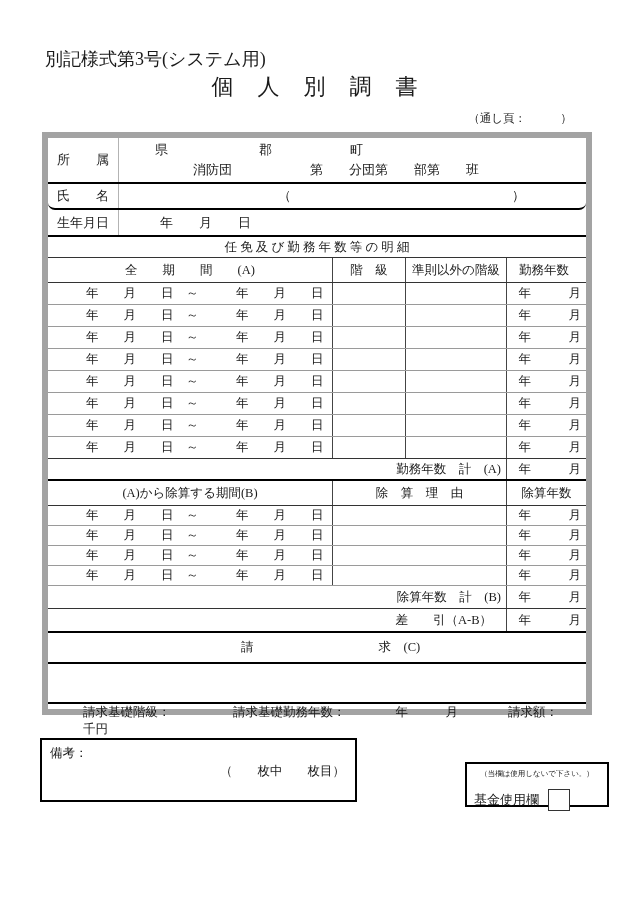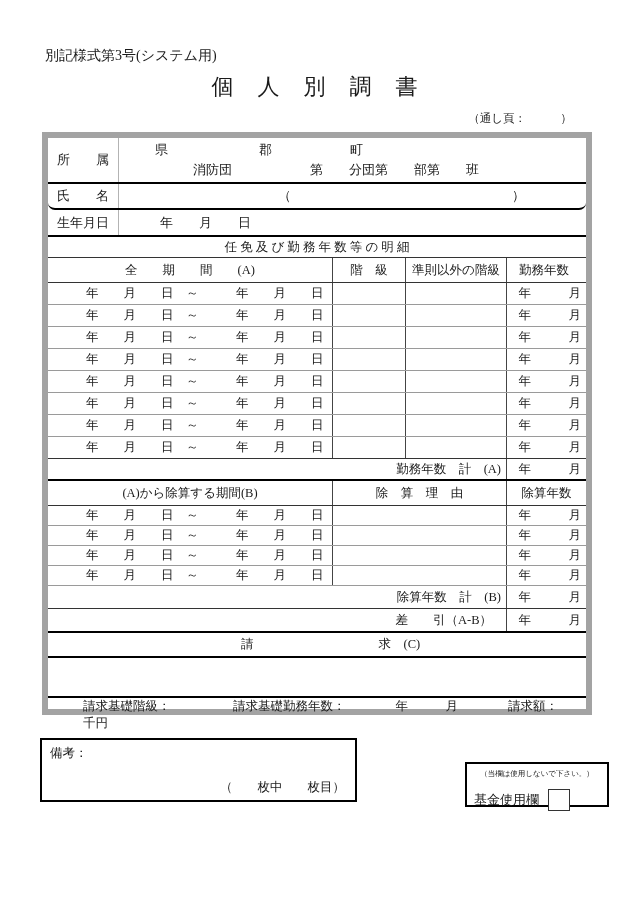--- a/index.html
+++ b/index.html
@@ -1,18 +1,18 @@
 <!DOCTYPE html>
 <html><head>
 <meta charset="utf-8">
 <style>
   html,body{margin:0;padding:0;background:#fff;}
   .page{position:relative;width:630px;height:903px;background:#ffffff;overflow:hidden;
         font-family:"Liberation Serif","DejaVu Serif",serif;color:#1a1a1a;}
-  .form-code{position:absolute;left:45px;top:47px;font-size:14px;}
+  .form-code{position:absolute;left:45px;top:47px;font-size:18px;}
   .doc-title{position:absolute;left:0;top:72px;width:100%;text-align:center;font-size:22px;letter-spacing:1px;}
   .serial{position:absolute;right:58px;top:111px;font-size:11.5px;}
 
   .tbl{position:absolute;left:42px;top:132px;width:550px;height:583px;border:6px solid #a3a3a3;
        box-sizing:border-box;display:flex;flex-direction:column;background:#fff;font-size:12.5px;}
   .row{display:flex;box-sizing:border-box;flex:0 0 auto;}
   .cell{box-sizing:border-box;display:flex;align-items:center;}
   .bb-strong{border-bottom:2px solid #000;}
   .bb-dark{border-bottom:1px solid #333;}
   .bb-lite{border-bottom:1px solid #9a9a9a;}
@@ -37,33 +37,33 @@
   .r-birth{height:27px;}
   .birth-content{flex:1;padding-left:41px;font-size:13px;}
   .r-dhead{height:21px;}
   .r-chead{height:25px;}
   .r-a{height:22px;}
   .r-atotal{height:22px;}
   .r-bhead{height:25px;}
   .r-b{height:20px;}
   .r-btotal{height:23px;}
   .r-diff{height:24px;}
-  .r-claim{height:25px;}
+  .r-claim{height:31px;}
   .r-blank{height:40px;}
   .r-basis{flex:1 1 auto;}
   .period-text{justify-content:flex-start;padding-left:38px;}
   .pr5{padding-right:5px;}
   .pr14{padding-right:14px;}
   .claim-cell{flex:1;padding-left:193px;}
   .basis-cell{flex:1;padding-left:35px;}
 
   .remarks{position:absolute;left:40px;top:738px;width:317px;height:64px;border:2px solid #000000;
            box-sizing:border-box;font-size:12.5px;}
   .remarks-label{position:absolute;left:8px;top:5px;}
-  .remarks-pages{position:absolute;right:10px;bottom:4px;font-family:Liberation Serif, serif;}
+  .remarks-pages{position:absolute;right:10px;bottom:20px;font-family:Liberation Serif, serif;}
 
   .fund{position:absolute;left:465px;top:762px;width:144px;height:45px;border:2px solid #000;
         box-sizing:border-box;display:flex;flex-direction:column;align-items:stretch;}
   .fund-note{font-size:7.5px;text-align:center;margin-top:5px;letter-spacing:0px;white-space:nowrap;}
   .fund-row{display:flex;align-items:center;padding-left:7px;margin-top:10px;}
   .fund-label{font-size:13px;}
   .fund-box{width:20px;height:20px;border:1px solid #333;margin-left:9px;background:#fff;}
 </style>
 </head>
 <body>

